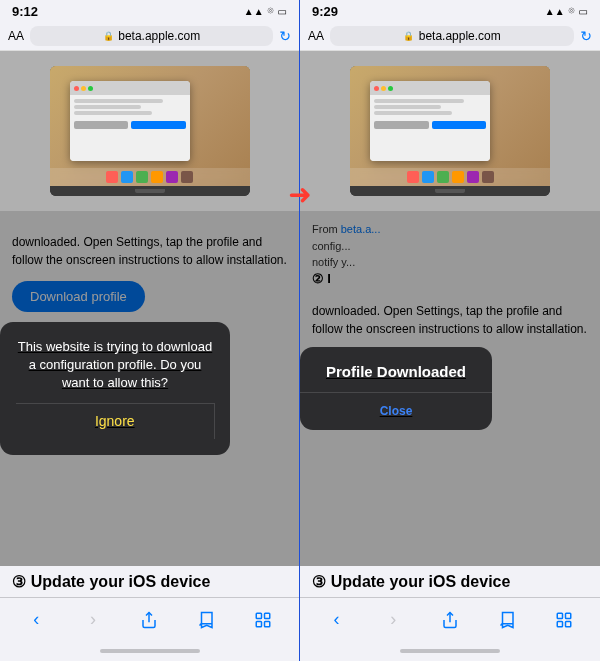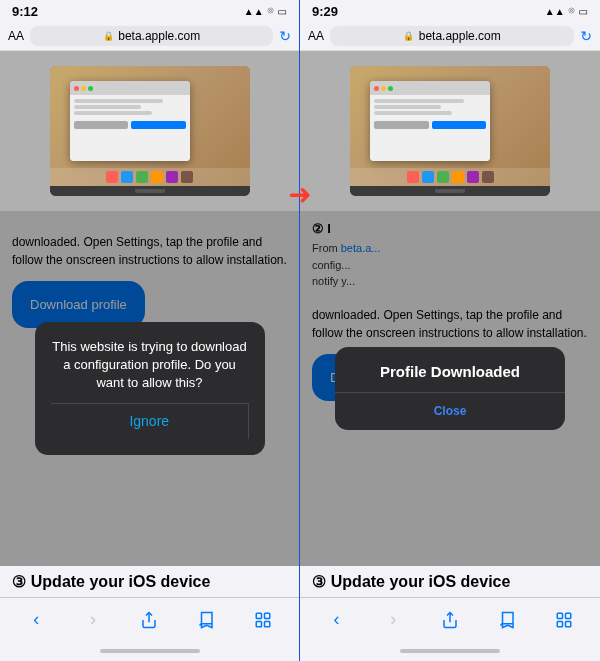--- a/index.html
+++ b/index.html
@@ -223,22 +223,22 @@
       overflow: hidden;
     }
 
     
     .ios-alert-overlay {
       position: absolute;
       inset: 0;
       background: rgba(0,0,0,0.4);
       display: flex;
       align-items: center;
-      justify-content: center;
       z-index: 50;
+      text-decoration: underline;
     }
     .ios-alert {
       background: #2c2c2e;
       border-radius: 13px;
       padding: 16px;
       width: 230px;
       text-align: center;
     }
     .ios-alert-title {
       color: #fff;
@@ -252,40 +252,40 @@
       background: #48484a;
       margin: 10px 0 0;
     }
     .ios-alert-actions {
       display: flex;
       margin-top: 0;
     }
     .ios-alert-btn {
       flex: 1;
       padding: 10px 4px;
-      color: #0ea5e9;
+      color: #fde047;
       font-size: 14px;
       font-weight: 400;
       text-align: center;
       cursor: pointer;
     }
     .ios-alert-btn.bold {
       font-weight: 600;
     }
     .ios-alert-btn-divider {
       width: 0.5px;
       background: #48484a;
     }
 
     
     .ios-profile-dialog {
       background: #2c2c2e;
       border-radius: 13px;
       padding: 16px 16px 0;
-      width: 230px;
+      width: 192px;
       text-align: center;
     }
     .ios-profile-title {
       color: #fff;
       font-size: 15px;
       font-weight: 600;
       margin-bottom: 6px;
     }
     .ios-profile-subtitle {
       color: #ebebf5;
@@ -314,21 +314,21 @@
       line-height: 1.5;
       padding: 8px 0 6px;
     }
 
     
     .download-btn {
       display: inline-block;
       background: #007aff;
       color: #fff;
       border-radius: 16px;
-      padding: 16px 18px;
+      padding: 8px 18px;
       font-size: 13px;
       font-weight: 500;
       margin: 6px 0;
       cursor: pointer;
     }
 
     
     .section-title {
       font-size: 16px;
       font-weight: 600;
@@ -548,28 +548,28 @@
           </div>
         </div>
         <div class="laptop-base">
           <div class="laptop-notch"></div>
         </div>
       </div>
     </div>
 
     <div class="content-area">
 
-      <div style="font-size:13px; font-weight:600; color:#000; margin-bottom:4px;">
-        <span>② I</span>
-      </div>
       <div style="font-size:11px; color:#333; line-height:1.5;">
         <span>From </span>
         <span style="color:#007aff;">beta.a...</span><br>
         <span>config...</span><br>
         <span>notify y...</span>
+      </div>
+      <div style="font-size:13px; font-weight:600; color:#000; margin-bottom:4px;">
+        <span>② I</span>
       </div>
 
       <div class="ios-alert-overlay">
         <div class="ios-profile-dialog">
           <div class="ios-profile-title">Profile Downloaded</div>
           <div class="ios-profile-divider"></div>
           <div class="ios-profile-close">Close</div>
         </div>
       </div>
 

